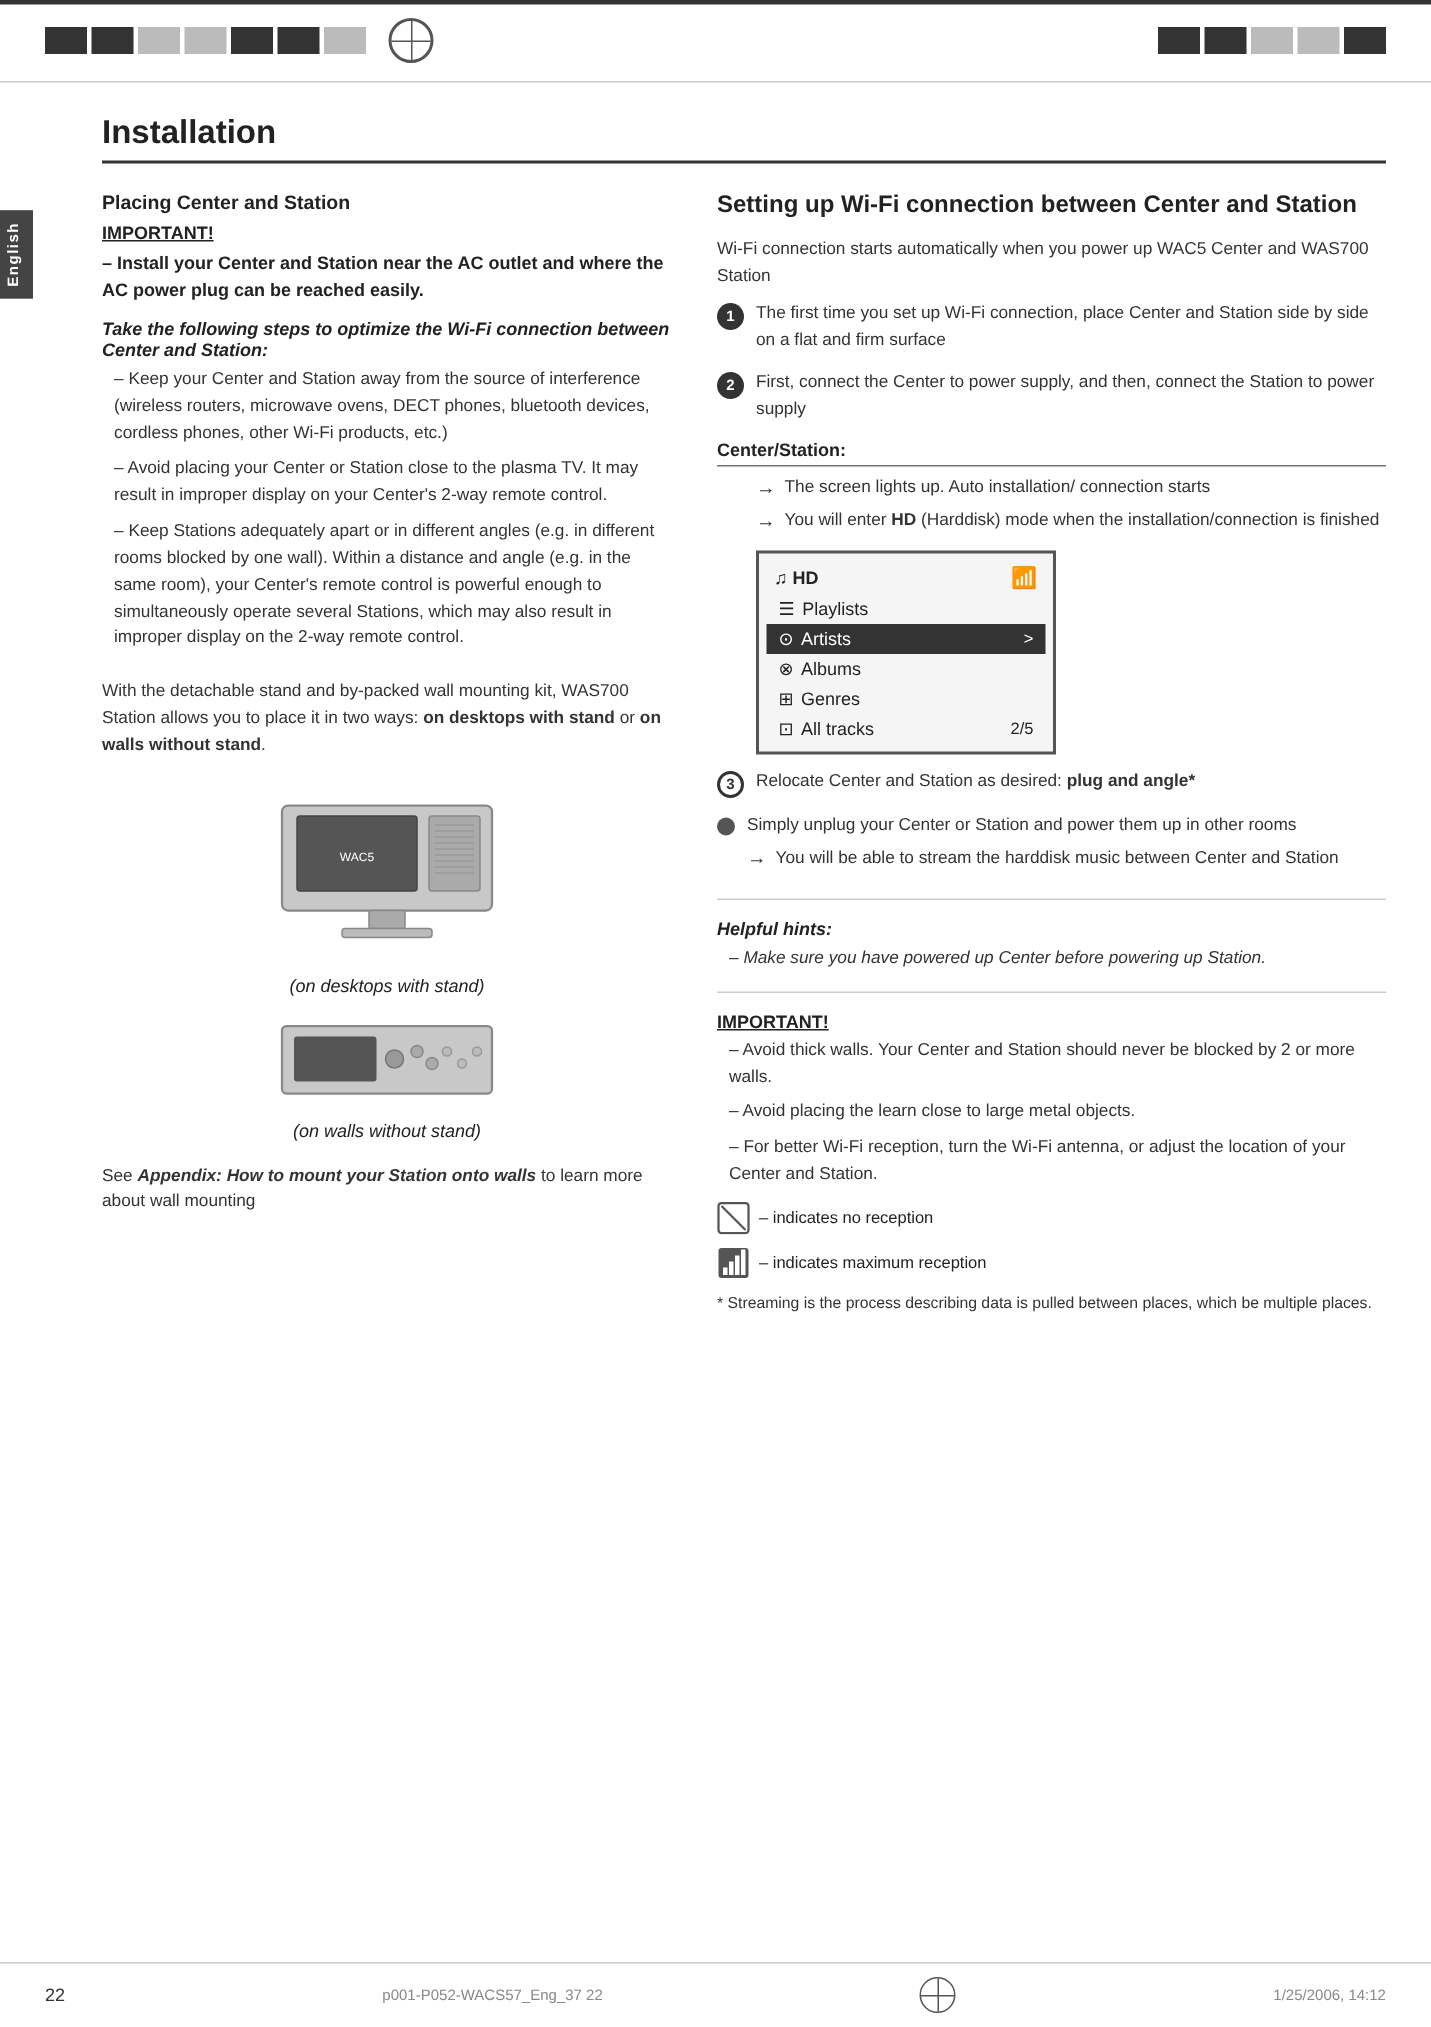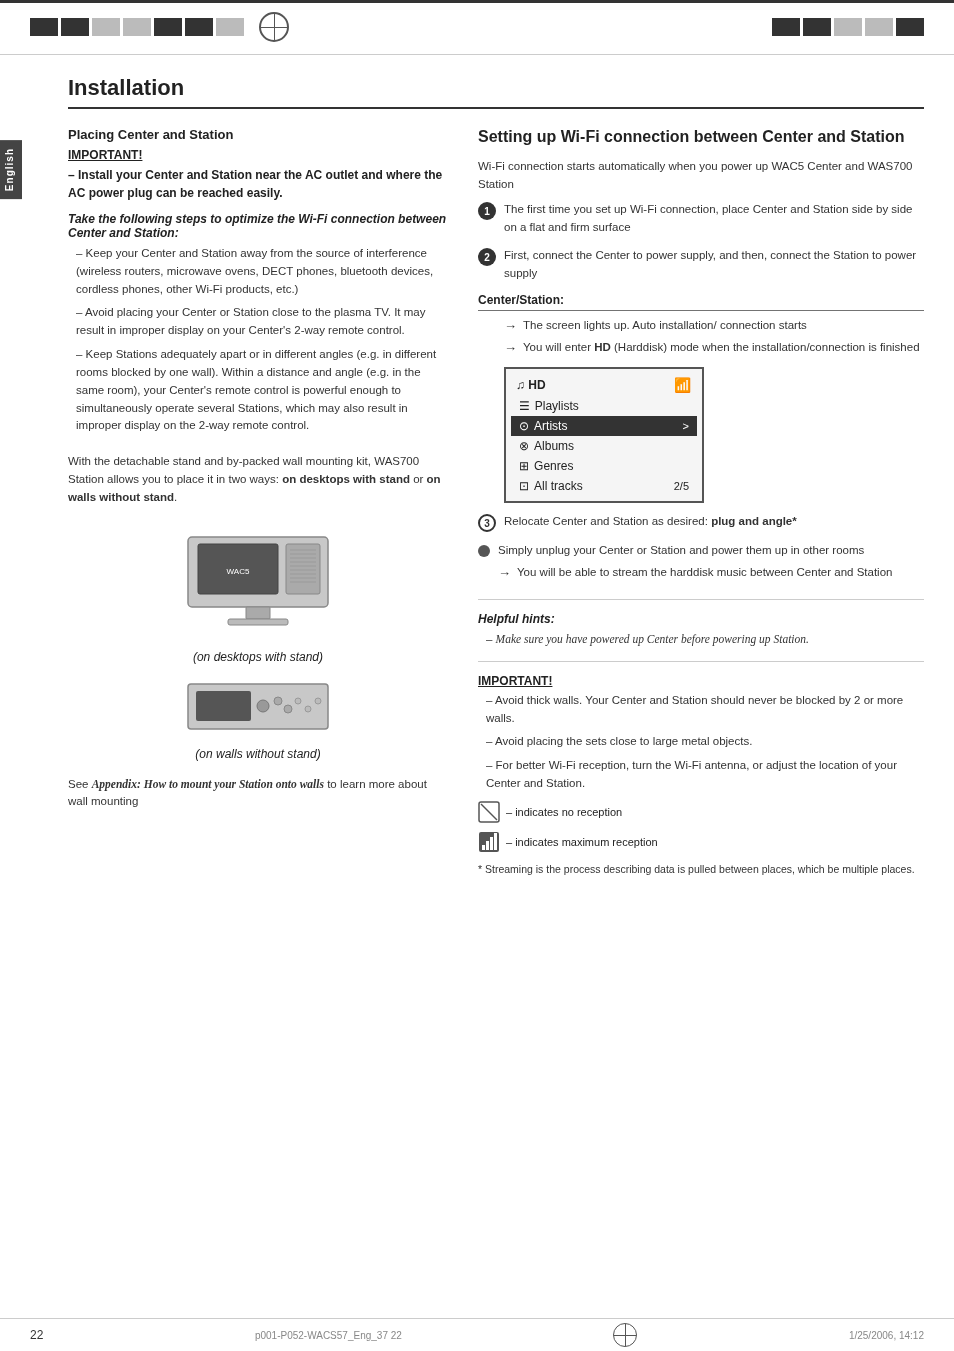--- a/index.html
+++ b/index.html
@@ -296,21 +296,21 @@
     .bottom-bar {
       display: flex;
       align-items: center;
       justify-content: space-between;
       padding: 8px 30px;
       border-top: 1px solid #ccc;
       position: absolute;
       bottom: 0;
       left: 0;
       right: 0;
-      height: 33px;
+      height: 43px;
     }
 
     .page-num {
       font-size: 12px;
       color: #333;
     }
 
     .footer-file {
       font-size: 10px;
       color: #888;
@@ -357,21 +357,21 @@
 
     .center-station-label {
       font-weight: bold;
       font-size: 12px;
       margin-bottom: 6px;
       border-bottom: 1px solid #737373;
       padding-bottom: 3px;
     }
 
     .bold-inline { font-weight: bold; }
-    .italic-inline { font-style: italic; font-family: Liberation Serif, serif; }
+    .italic-inline { font-style: italic; }
   </style>
 </head>
 <body>
 
 <div class="top-bar">
   <div class="top-line"></div>
   <div class="top-bar-left">
     <div class="bar-block dark"></div>
     <div class="bar-block dark"></div>
     <div class="bar-block light"></div>
@@ -558,21 +558,21 @@
         <span class="italic-inline">Make sure you have powered up Center before powering up Station.</span>
       </div>
 
       <div class="divider-line"></div>
 
       <div class="important-label">IMPORTANT!</div>
       <div class="em-dash-para">
         <span>– </span><span>Avoid thick walls. Your Center and Station should never be blocked by 2 or more walls.</span>
       </div>
       <div class="em-dash-para">
-        <span>– </span><span>Avoid placing the sets close to large metal objects.</span>
+        <span>– </span><span>Avoid placing the learn close to large metal objects.</span>
       </div>
       <div class="em-dash-para">
         <span>– </span><span>For better Wi-Fi reception, turn the Wi-Fi antenna, or adjust the location of your Center and Station.</span>
       </div>
 
       <div class="signal-icons-row">
         <div class="signal-icon-item">
           <svg width="22" height="22" viewBox="0 0 22 22">
             <rect x="1" y="1" width="20" height="20" rx="2" fill="#fff" stroke="#555" stroke-width="1.5"></rect>
             <line x1="3" y1="3" x2="19" y2="19" stroke="#555" stroke-width="1.5"></line>

